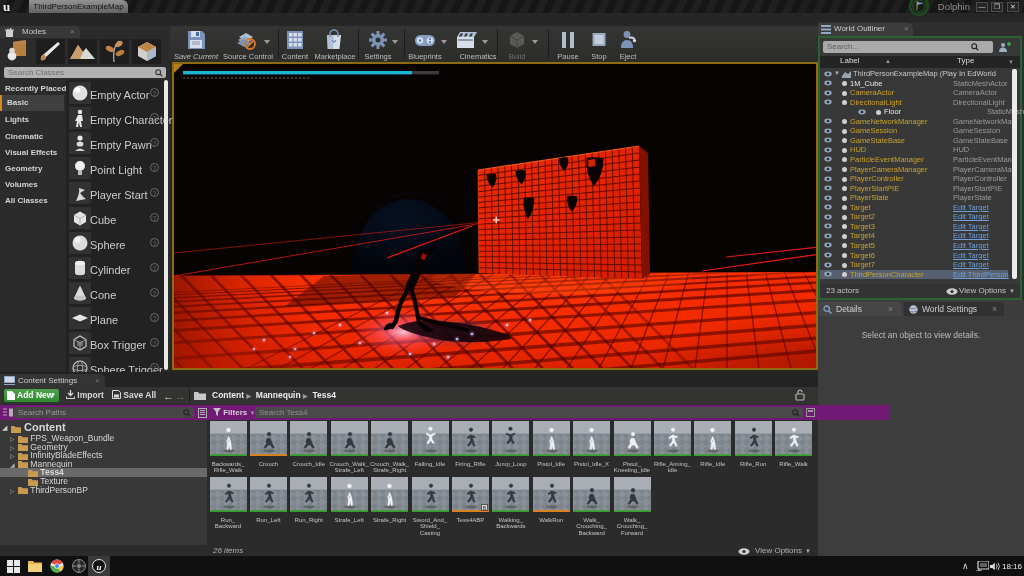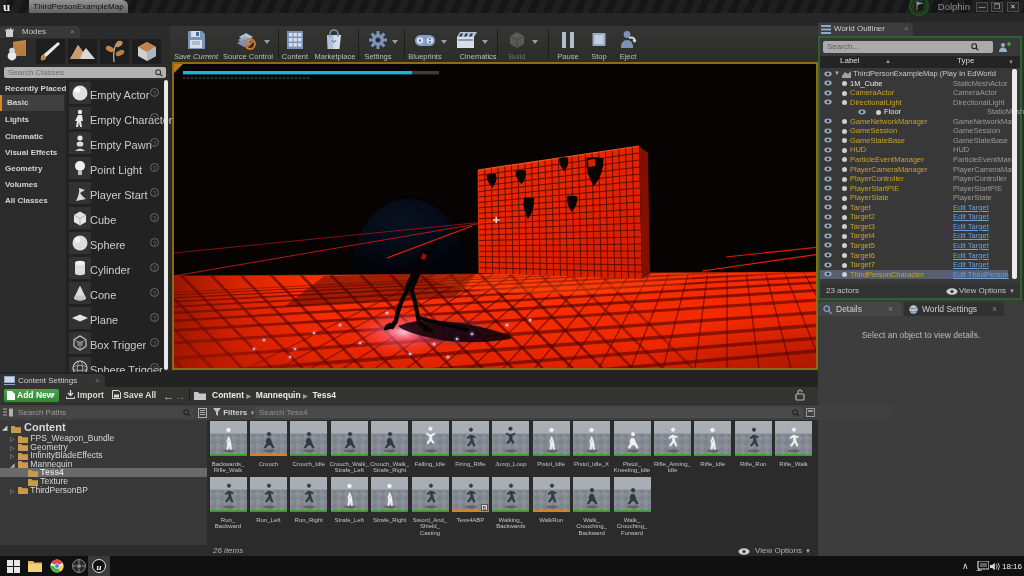--- a/index.html
+++ b/index.html
@@ -55,21 +55,21 @@
 #wofoot{left:0;top:246px;width:200px;height:14px;background:#333;color:#c0c0c0;font-size:8px;line-height:14px;}
 
 #details{left:818px;top:300px;width:206px;height:256px;background:#3c3c3c;}
 .dtab{top:2px;height:14px;font-size:8.5px;color:#cfcfcf;line-height:14px;}
 
 #cbrowser{left:0;top:372px;width:818px;height:184px;background:#2b2b2b;}
 #cbtab{left:0;top:2px;width:105px;height:13px;background:#343434;border-radius:0 5px 0 0;font-size:8px;color:#cfcfcf;}
 #cbtoolbar{left:0;top:15px;width:818px;height:17px;background:#333331;}
 #addnew{left:4px;top:2px;width:55px;height:13px;background:linear-gradient(#4ea34e,#2e8b2e);border-radius:2px;
  color:#fff;font-size:8.5px;font-weight:bold;line-height:13px;text-align:center;}
-#cbsearchrow{left:0;top:33px;width:890px;height:15px;background:#404040;}
+#cbsearchrow{left:0;top:33px;width:890px;height:15px;background:#701a75;}
 #pathbox{left:14px;top:2px;width:180px;height:11px;background:#464646;border-radius:2px;color:#9a9a9a;font-size:8px;line-height:11px;padding-left:4px;}
 #tessbox{left:255px;top:2px;width:548px;height:11px;background:#4a4a4a;border-radius:2px;color:#8f8f8f;font-size:8px;line-height:11px;padding-left:4px;}
 #cbtree{left:0;top:48px;width:207px;height:125px;background:#383838;color:#d8d8d8;}
 .treerow{left:0;width:207px;height:9px;font-size:8.5px;line-height:9px;white-space:nowrap;}
 #cbassets{left:208px;top:48px;width:610px;height:125px;background:#2b2b2b;}
 .thumb{width:37px;height:35px;background:linear-gradient(#a9aeb5 0 12px,#9aa0a7 12px 13px,#868c93 13px 100%);overflow:hidden;}
 .chk{position:absolute;left:0;top:13px;width:37px;height:22px;background:repeating-conic-gradient(from 45deg,#8b9198 0 25%,#7c828a 0 50%) 0 0/8px 8px;opacity:0.85;}
 .thumb svg{position:absolute;left:0;top:2px;}
 .tlabel{width:41px;text-align:center;font-size:6px;color:#c4c4c4;line-height:6.3px;}
 #cbfoot{left:208px;top:173px;width:610px;height:11px;color:#b0b0b0;font-size:8px;line-height:11px;}

